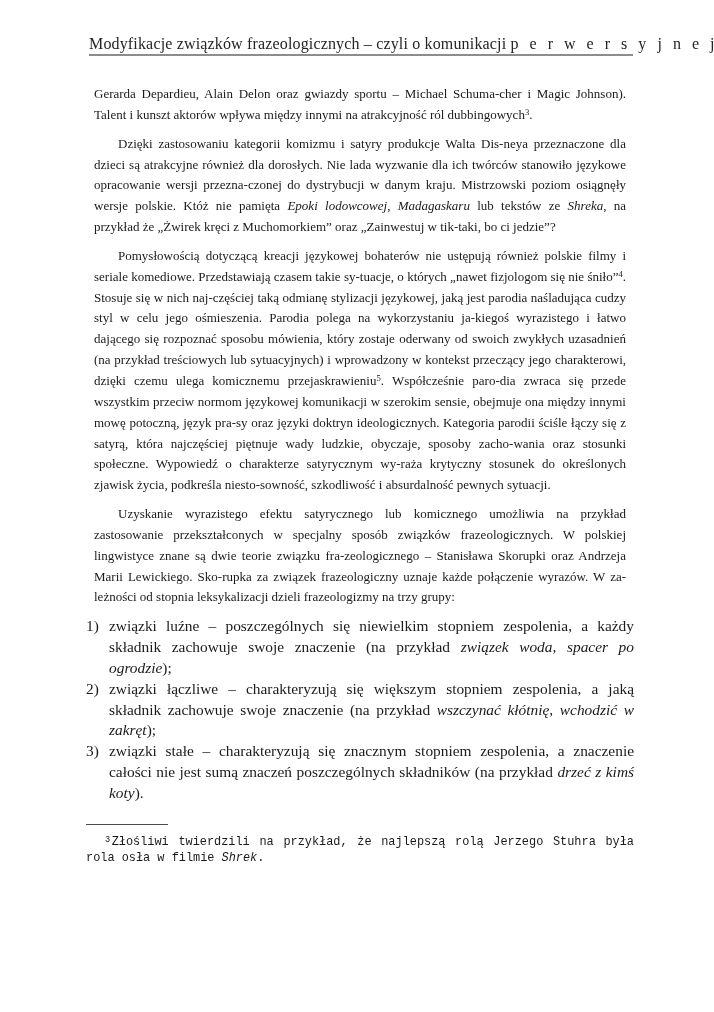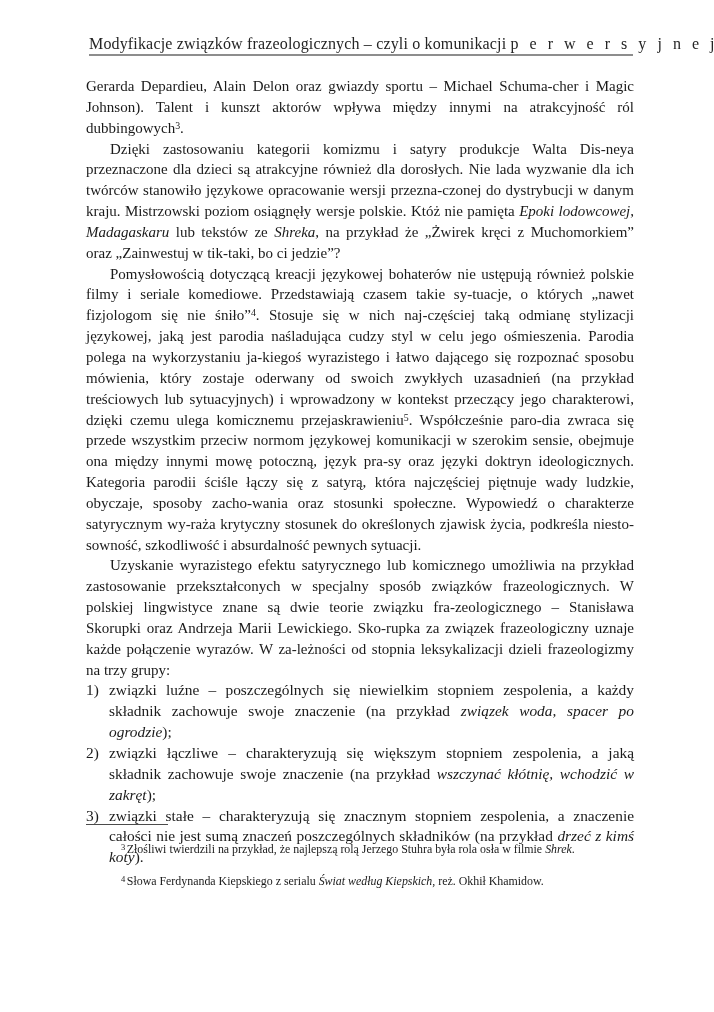--- a/index.html
+++ b/index.html
@@ -57,22 +57,22 @@
   }
 
   
   .textblock {
     position: absolute;
     left: 86px;
     top: 76px;
     width: 548px;
   }
   p.para {
-    margin: 0;
-    font-size: 15px;
+    margin: 8px;
+    font-size: 13px;
     line-height: 20.85px;
     text-align: justify;
     text-justify: inter-word;
     hyphens: manual;
     -webkit-hyphens: manual;
   }
   p.indent {
     text-indent: 24px;
   }
   i, .it {
@@ -113,25 +113,26 @@
     top: 824px;
     width: 548px;
   }
   .fn-rule {
     width: 82px;
     height: 1px;
     background: #4b4b4b;
     margin-bottom: 9px;
   }
   p.fn {
-    margin: 16px;
+    margin: 0;
     font-size: 11.9px;
     line-height: 16.0px;
     text-align: justify;
     text-indent: 19px;
+    font-family: Liberation Mono, monospace;
   }
   p.fn sup {
     font-size: 0.72em;
     vertical-align: 0.40em;
     line-height: 0;
     padding-right: 1.5px;
   }
 </style>
 </head>
 <body>
@@ -164,16 +165,15 @@
       <li>
         <span class="marker">3)</span>
         <span><span>związki stałe – charakteryzują się znacznym stopniem zespolenia, a znaczenie całości nie jest sumą znaczeń poszczególnych składników (na przykład </span><i>drzeć z kimś koty</i><span>).</span></span>
       </li>
     </ol>
   </div>
 
   <div class="footnotes">
     <div class="fn-rule"></div>
     <p class="fn"><sup>3</sup><span><span>Złośliwi twierdzili na przykład, że najlepszą rolą Jerzego Stuhra była rola osła w filmie </span><i>Shrek</i><span>.</span></span></p>
-    <p class="fn"><sup>4</sup><span><span>Słowa Ferdynanda Kiepskiego z serialu </span><i>Świat według Kiepskich</i><span>, reż. Okhił Khamidow.</span></span></p>
   </div>
 
 </div>
 
 </body></html>

